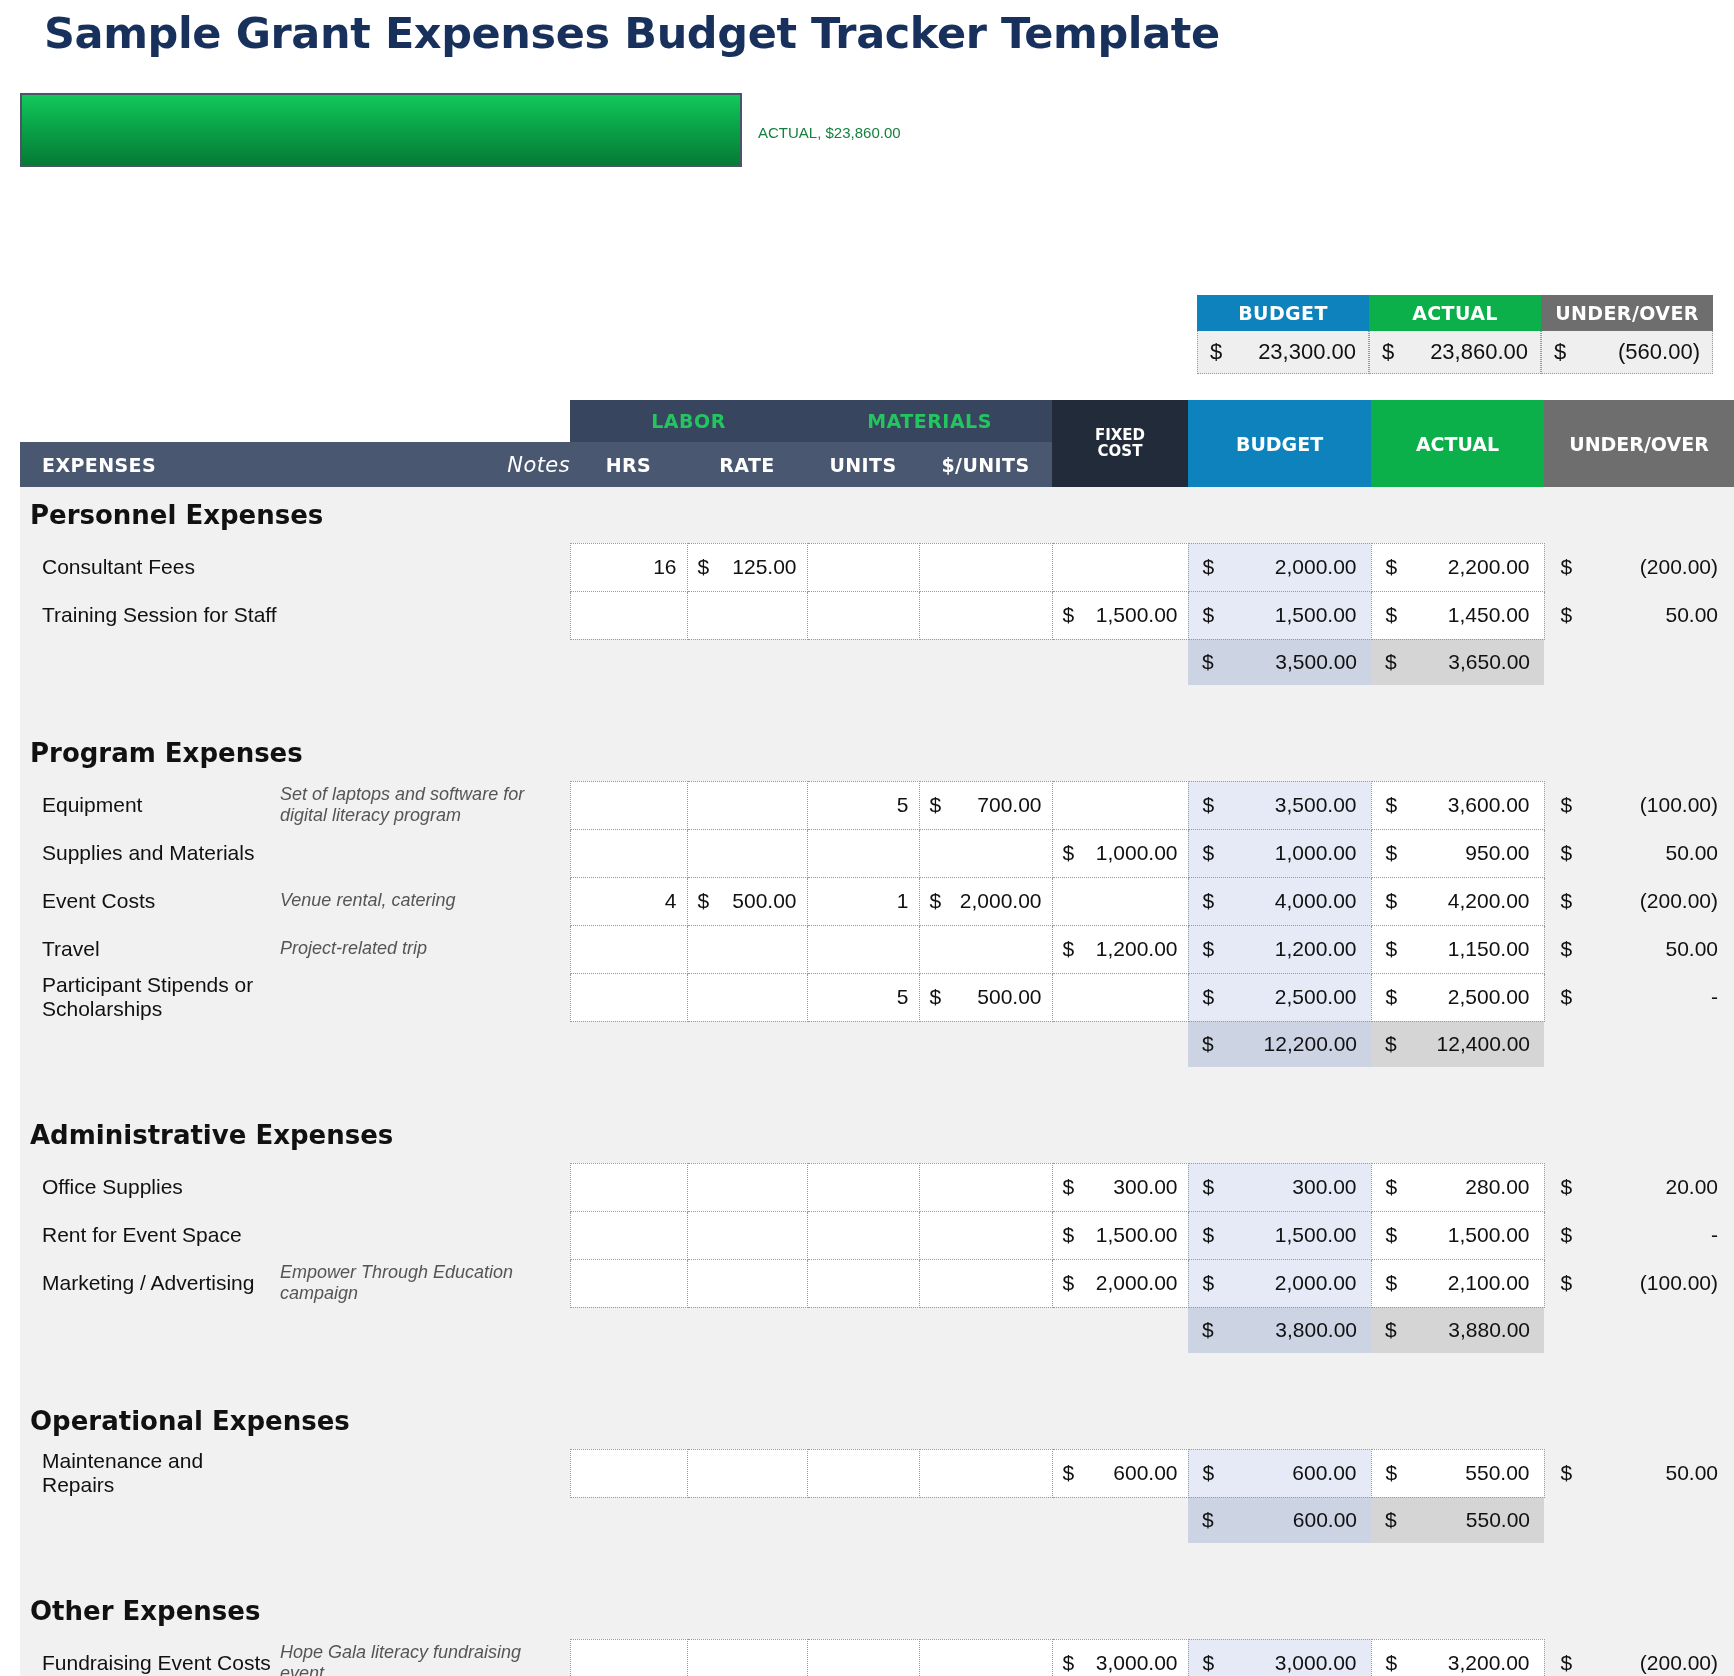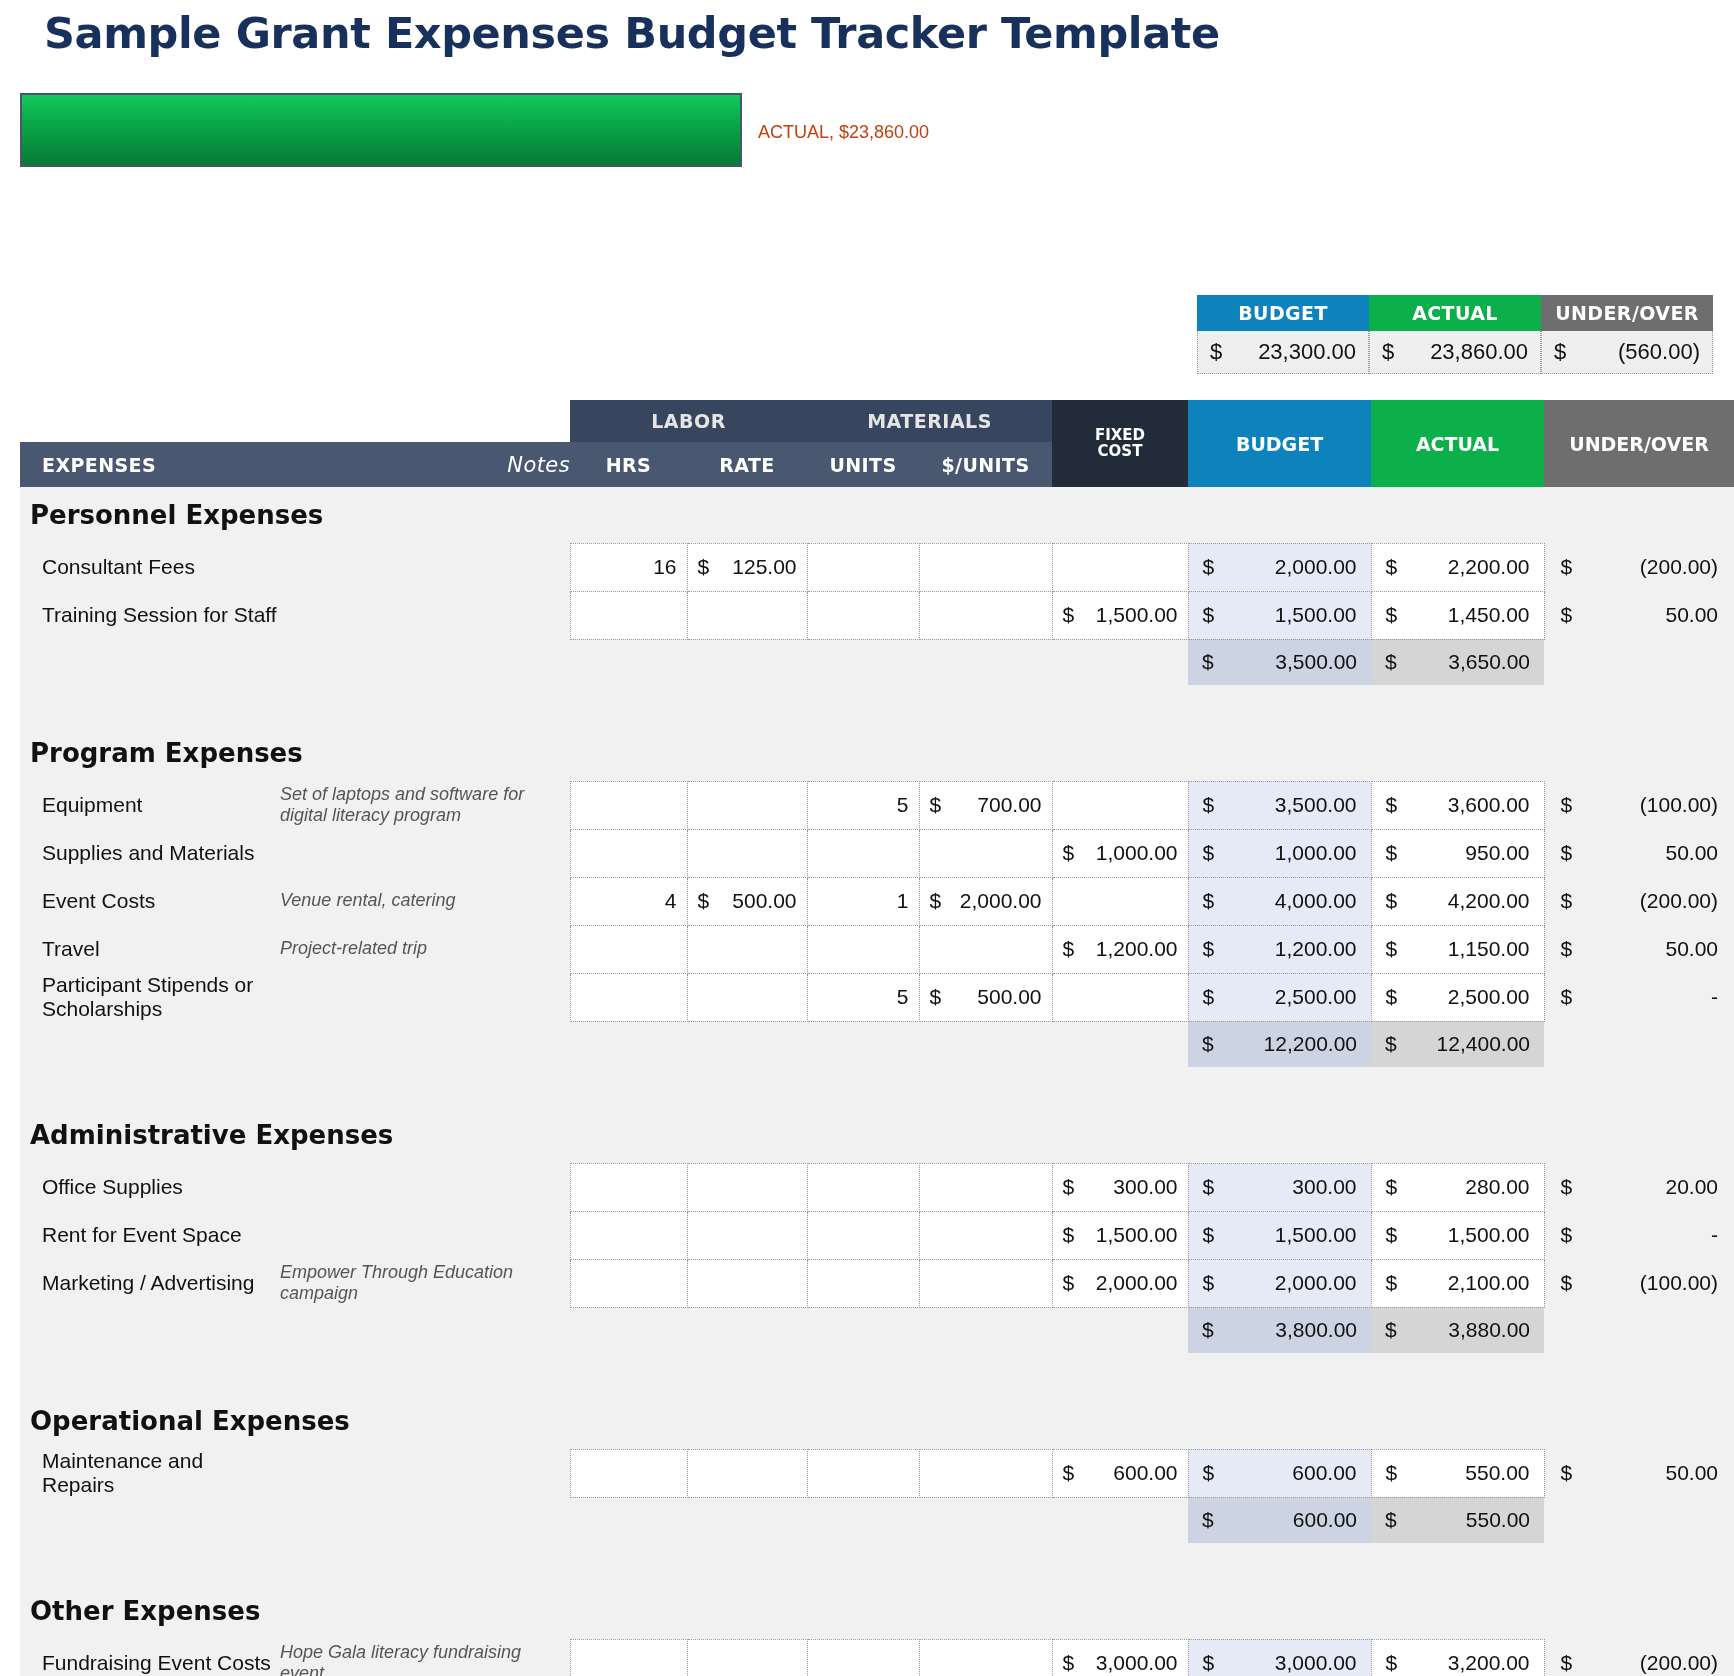--- a/index.html
+++ b/index.html
@@ -28,21 +28,21 @@
     border:2px solid #4a5568;
   }
   .bar-actual{
     background:linear-gradient(to bottom,#12c95b 0%, #0aa84a 40%, #067a35 100%);
   }
   .bar-budget{
     background:linear-gradient(to bottom,#13b4e8 0%, #0aa3dc 40%, #0684c0 100%);
   }
   .bar-label{
     position:absolute; top:50%; transform:translateY(-50%);
-    font-size:18px; color:#c2410c; white-space:nowrap;
+    font-size:15px; color:#15803d; white-space:nowrap;
     font-family:"Liberation Sans", sans-serif;
   }
 
   
   .summary{
     position:absolute; left:1197px; top:295px; display:flex;
   }
   .summary-col{ display:flex; flex-direction:column; }
   .sum-head{
     width:172px; height:36px; line-height:36px; text-align:center;
@@ -77,21 +77,21 @@
   col.c-perunit{ width:133px; }
   col.c-fixed { width:136px; }
   col.c-budget{ width:183px; }
   col.c-actual{ width:173px; }
   col.c-uo    { width:190px; }
 
   
   .grp{ height:42px; }
   .grp td{ background:#ffffff; }
   .grp .lab-labor, .grp .lab-mat{
-    background:#37465e; color:#e5e5e5; text-align:center;
+    background:#37465e; color:#22c55e; text-align:center;
     font-weight:bold; font-size:19px; letter-spacing:.5px;
     font-family:"DejaVu Sans", sans-serif;
   }
   .grp .fixed-cell{
     background:#222b3a; color:#fff; text-align:center;
     font-weight:bold; font-size:15px; line-height:1.05;
     font-family:"DejaVu Sans", sans-serif;
   }
   .grp .b-cell{ background:#0e82bd; }
   .grp .a-cell{ background:#0cb04a; }

